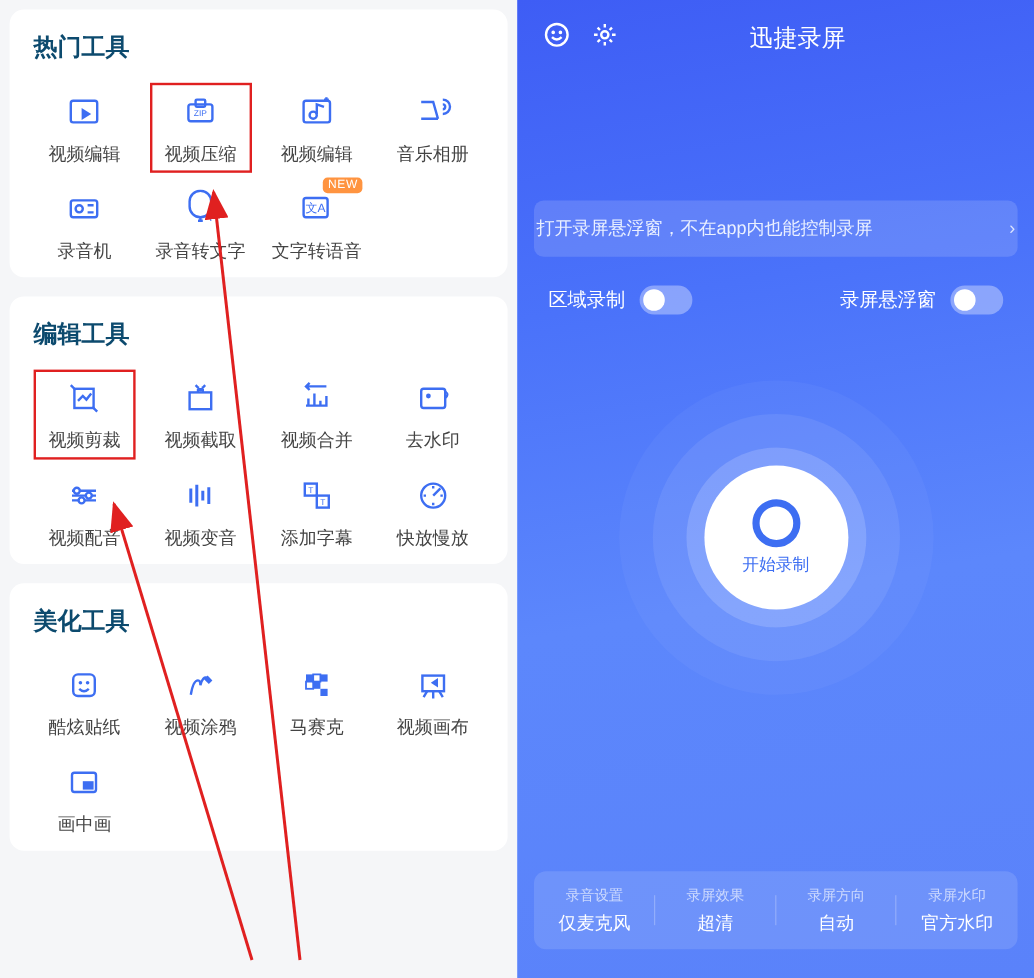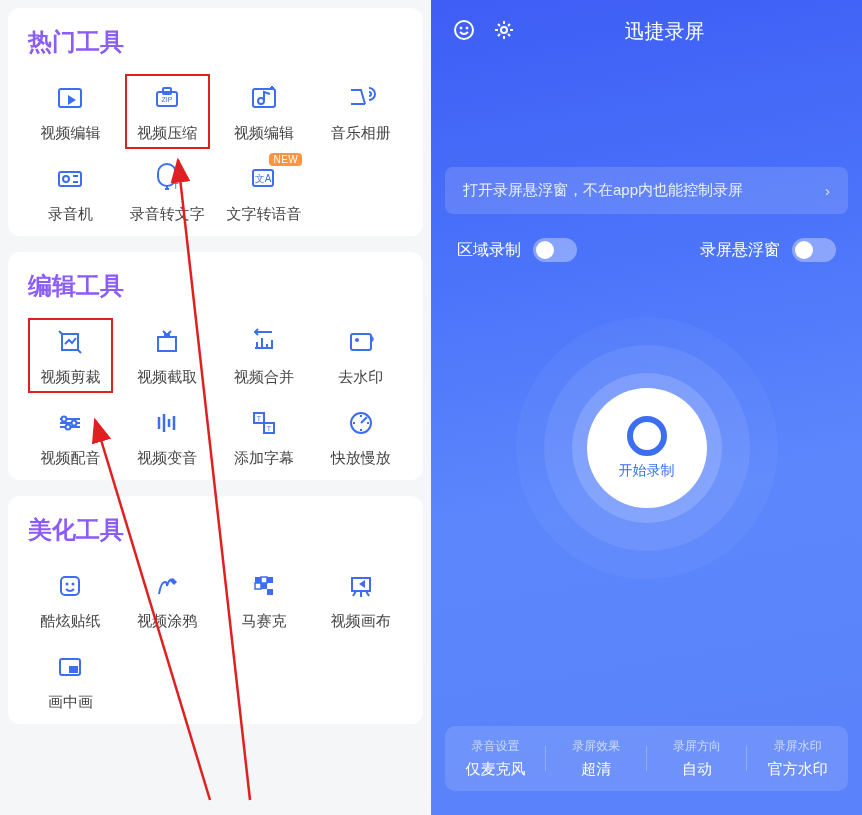--- a/index.html
+++ b/index.html
@@ -21,23 +21,23 @@
   padding: 8px;
   overflow: hidden;
 }
 .card {
   background: #fff;
   border-radius: 12px;
   padding: 18px 14px 8px;
   margin-bottom: 16px;
 }
 .section-title {
-  font-size: 24px;
+  font-size: 20px;
   font-weight: 600;
-  color: #8b5cf6;
+  color: #0c4a6e;
   margin-bottom: 18px;
   padding-left: 6px;
 }
 .grid4 {
   display: grid;
   grid-template-columns: repeat(4, 1fr);
   gap: 10px 0;
 }
 .item {
   display: flex;
@@ -100,21 +100,21 @@
   text-align: center;
   font-size: 20px;
   font-weight: 500;
   margin-right: 44px; 
 }
 .top-bar svg { width: 22px; height: 22px; }
 
 .tip-bar {
   margin: 110px 14px 0;
   background: rgba(255,255,255,0.14);
-  padding: 14px 18px;
+  padding: 14px 2px;
   border-radius: 8px;
   display: flex;
   align-items: center;
   font-size: 15px;
   color: #eaf0ff;
 }
 .tip-bar .chev { margin-left: auto; opacity: .9; }
 
 .toggle-row {
   display: flex;

